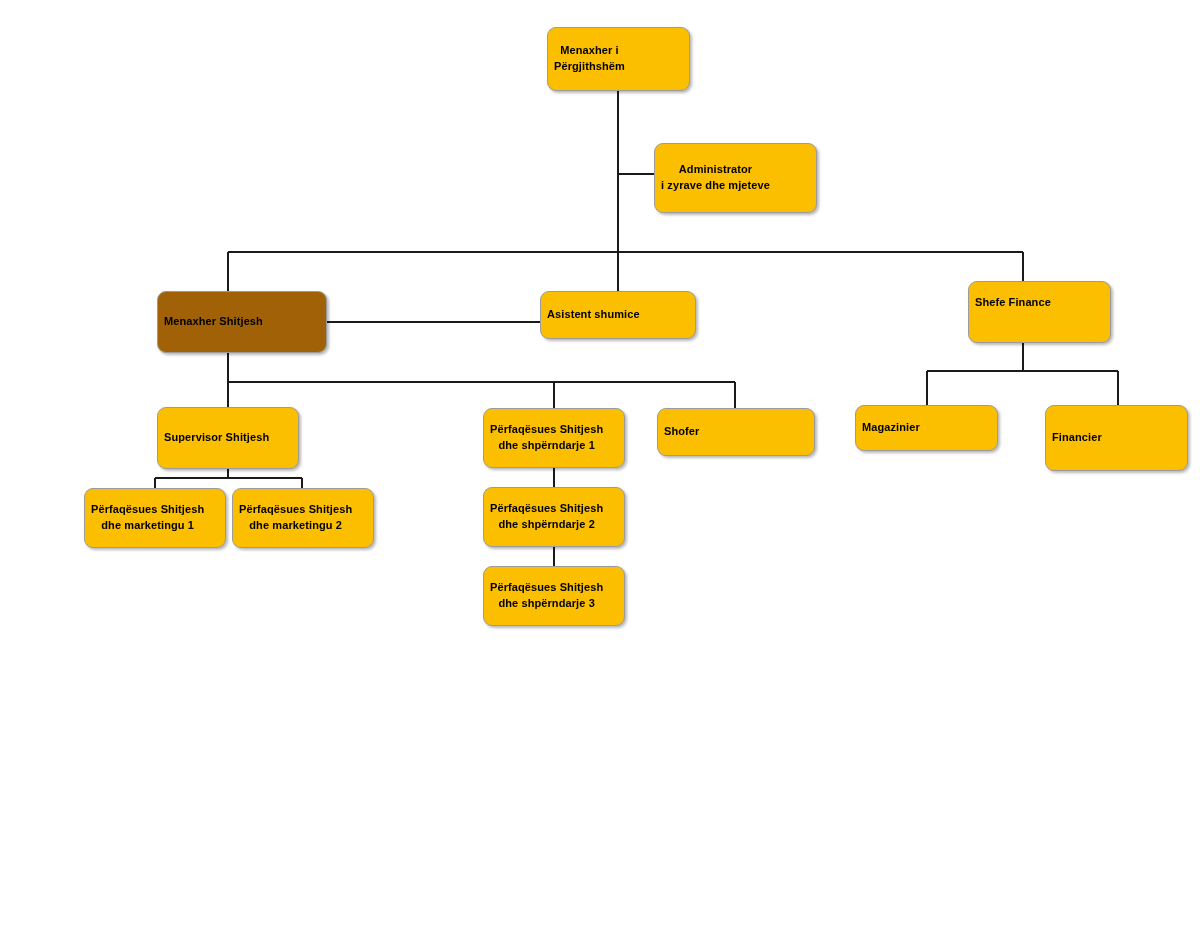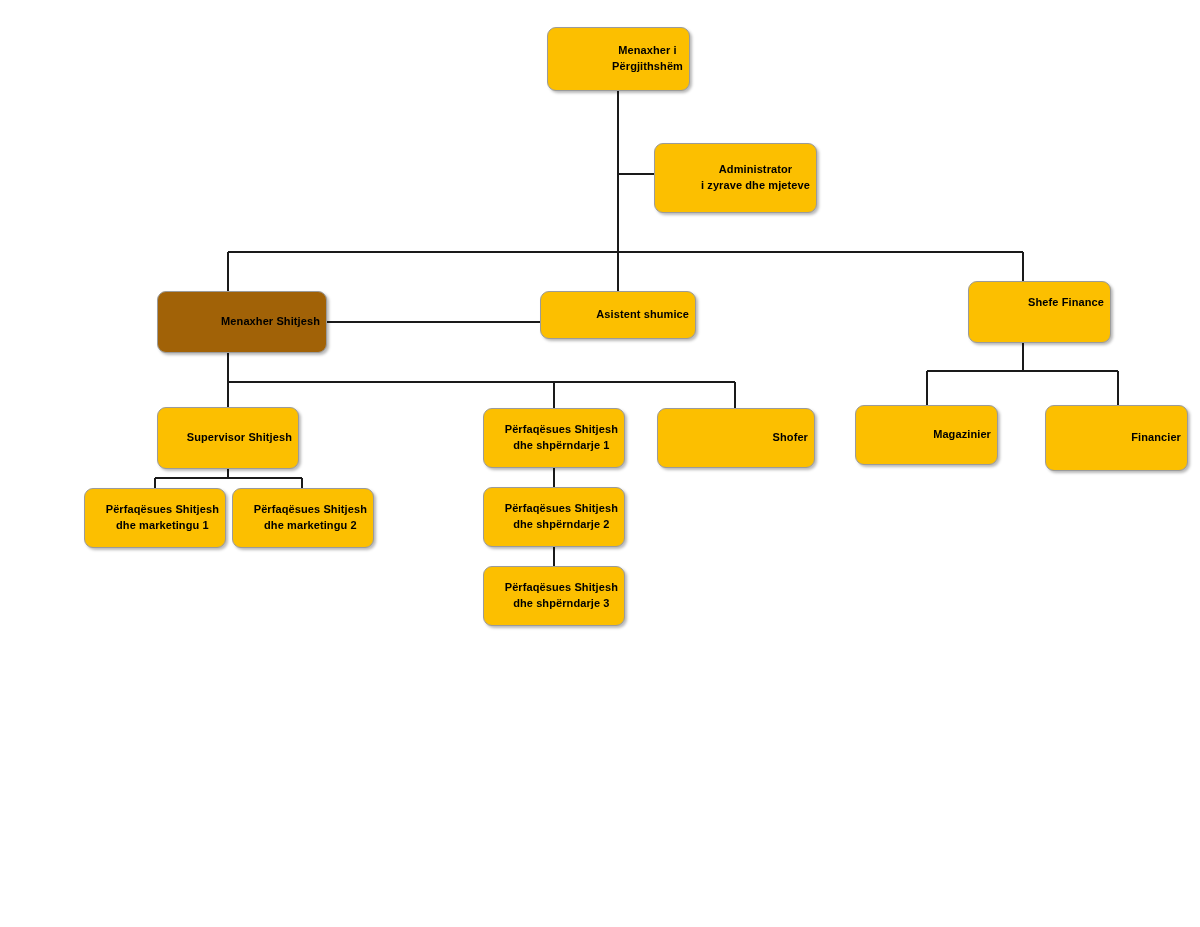--- a/index.html
+++ b/index.html
@@ -29,21 +29,21 @@
   }
   .node {
     position: absolute;
     box-sizing: border-box;
     background: #FCBF00;
     border: 1px solid #9b9b9b;
     border-radius: 9px;
     box-shadow: 2px 2px 3px rgba(0,0,0,0.28);
     display: flex;
     align-items: center;
-    justify-content: flex-end;
+    justify-content: flex-start;
     text-align: center;
     color: #000000;
     font-weight: bold;
     font-size: 11px;
     line-height: 1.45;
     padding: 0 6px;
     letter-spacing: 0.1px;
   }
   .node.align-top {
     align-items: flex-start;
@@ -100,24 +100,24 @@
       <div class="node align-top" style="left: 952px; top: 281px; width: 143px; height: 62px; background: rgb(252, 191, 0); border-color: rgb(155, 155, 155); color: rgb(0, 0, 0); margin-left: 16px;">
         <span class="node-label">Shefe Finance</span>
       </div>
       <div class="node" style="left: 157px; top: 407px; width: 142px; height: 62px; background: rgb(252, 191, 0); border-color: rgb(155, 155, 155); color: rgb(0, 0, 0);">
         <span class="node-label">Supervisor Shitjesh</span>
       </div>
       <div class="node" style="left: 483px; top: 408px; width: 142px; height: 60px; background: rgb(252, 191, 0); border-color: rgb(155, 155, 155); color: rgb(0, 0, 0);">
         <span class="node-label">Përfaqësues Shitjesh
 dhe shpërndarje 1</span>
       </div>
-      <div class="node" style="left: 657px; top: 408px; width: 158px; height: 60px; background: rgb(252, 191, 0); border-color: rgb(155, 155, 155); color: rgb(0, 0, 0);">
+      <div class="node" style="left: 657px; top: 408px; width: 158px; height: 48px; background: rgb(252, 191, 0); border-color: rgb(155, 155, 155); color: rgb(0, 0, 0);">
         <span class="node-label">Shofer</span>
       </div>
-      <div class="node" style="left: 855px; top: 405px; width: 143px; height: 60px; background: rgb(252, 191, 0); border-color: rgb(155, 155, 155); color: rgb(0, 0, 0);">
+      <div class="node" style="left: 855px; top: 405px; width: 143px; height: 46px; background: rgb(252, 191, 0); border-color: rgb(155, 155, 155); color: rgb(0, 0, 0);">
         <span class="node-label">Magazinier</span>
       </div>
       <div class="node" style="left: 1045px; top: 405px; width: 143px; height: 66px; background: rgb(252, 191, 0); border-color: rgb(155, 155, 155); color: rgb(0, 0, 0);">
         <span class="node-label">Financier</span>
       </div>
       <div class="node" style="left: 84px; top: 488px; width: 142px; height: 60px; background: rgb(252, 191, 0); border-color: rgb(155, 155, 155); color: rgb(0, 0, 0);">
         <span class="node-label">Përfaqësues Shitjesh
 dhe marketingu 1</span>
       </div>
       <div class="node" style="left: 232px; top: 488px; width: 142px; height: 60px; background: rgb(252, 191, 0); border-color: rgb(155, 155, 155); color: rgb(0, 0, 0);">

